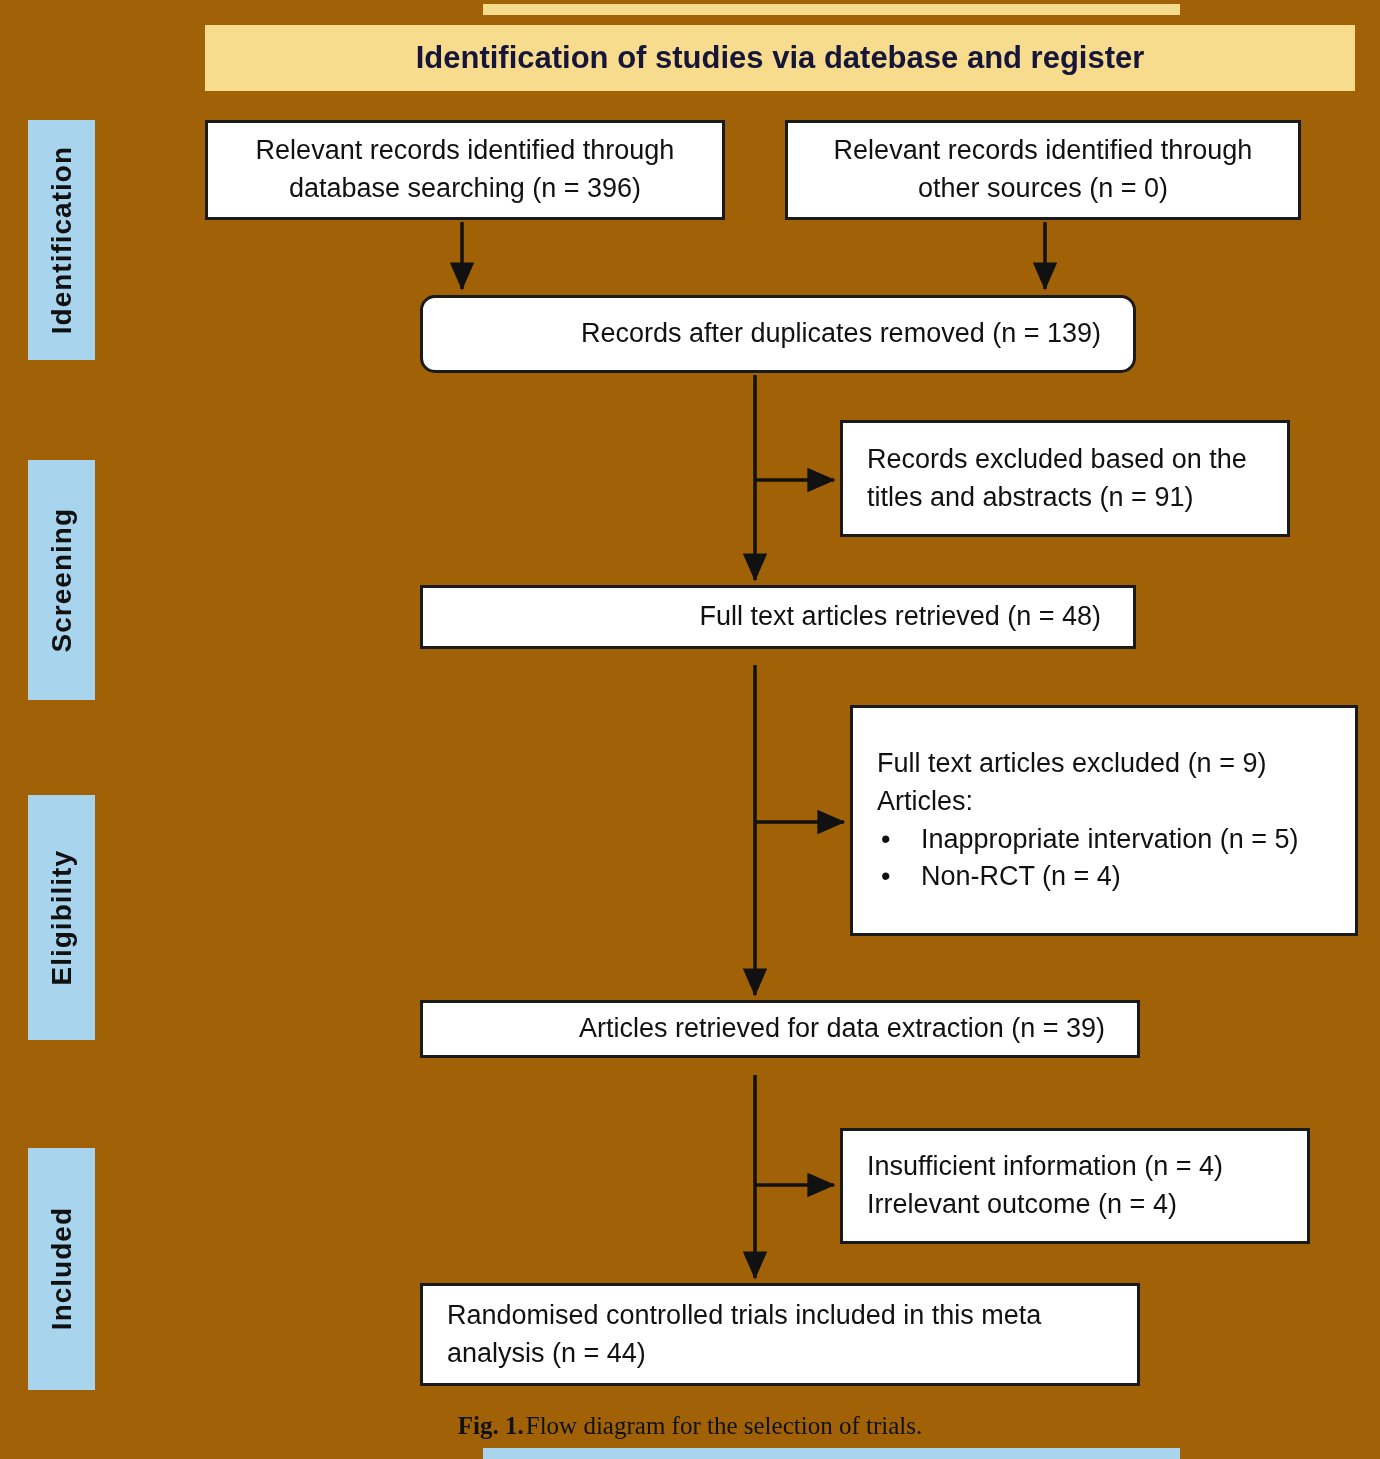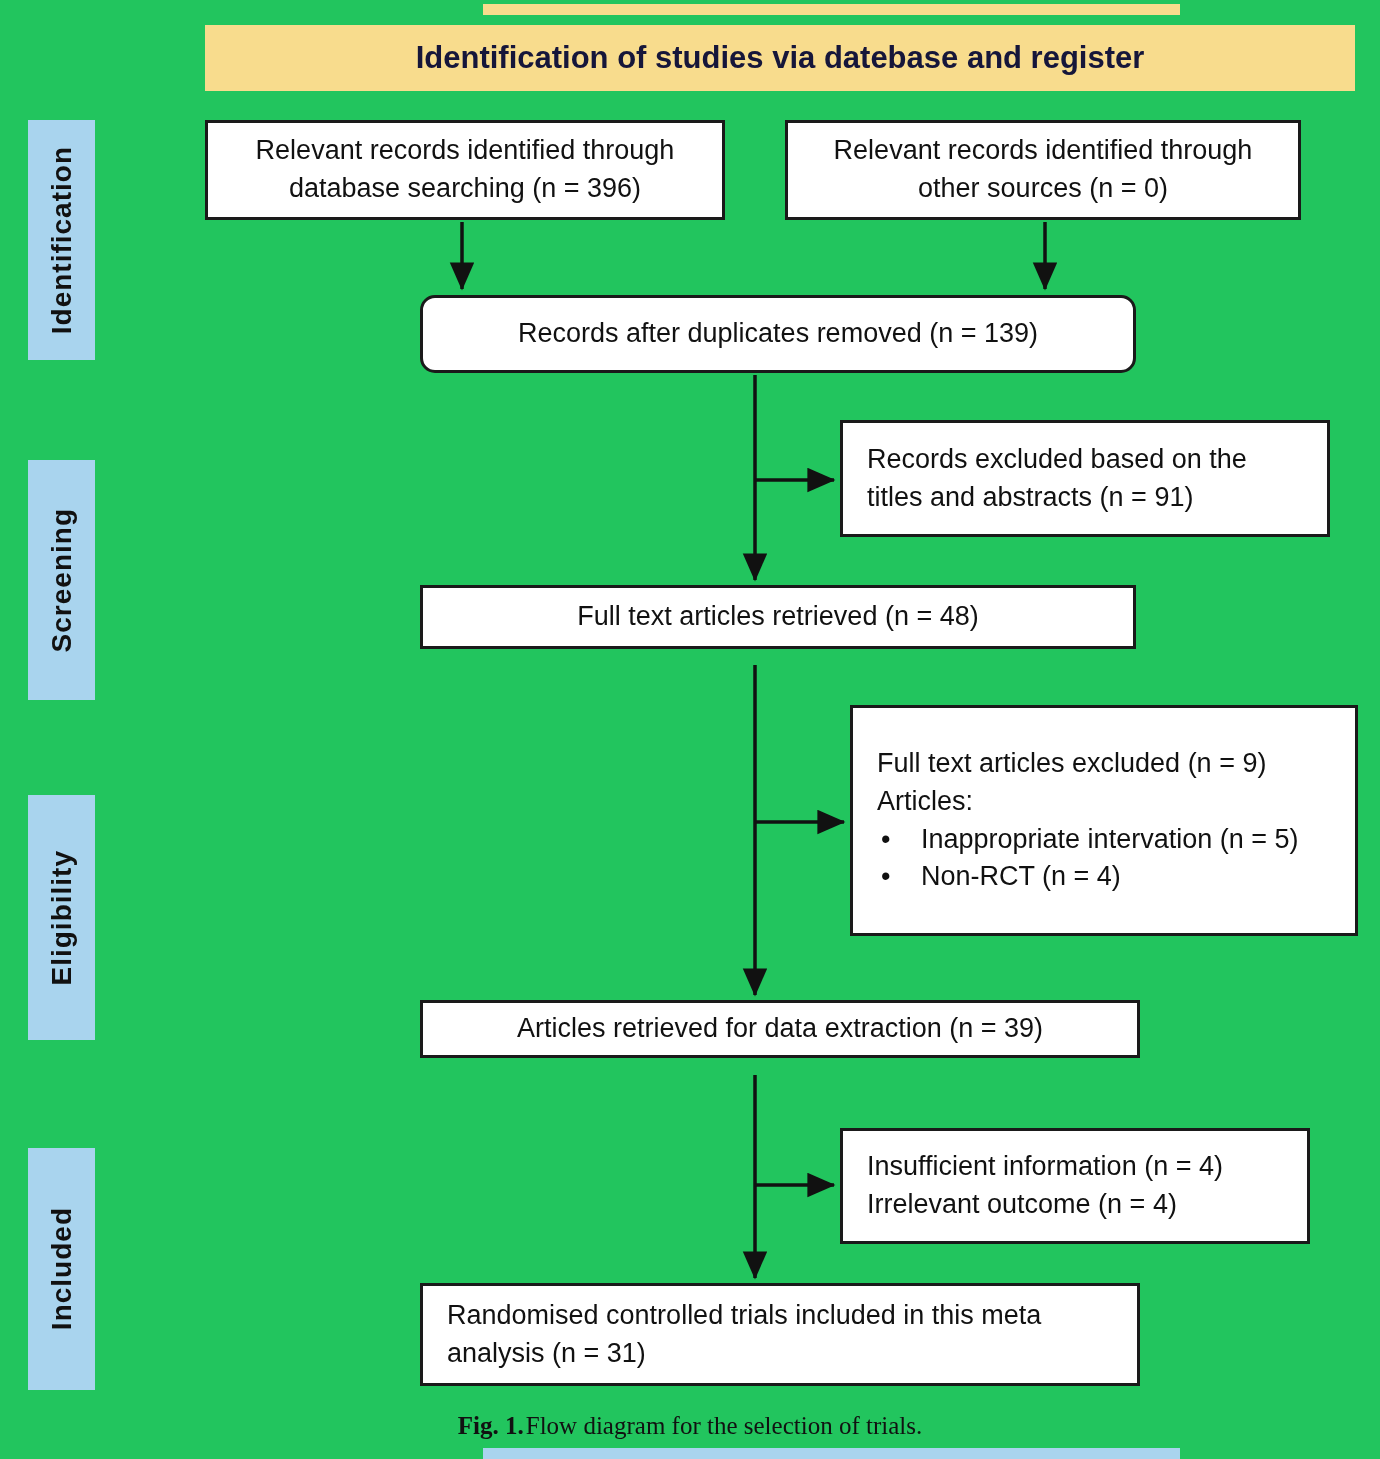--- a/index.html
+++ b/index.html
@@ -1,20 +1,20 @@
 <!DOCTYPE html>
 <html><head>
 <meta charset="utf-8">
 <style>
   html, body { margin: 0; padding: 0; background: #ffffff; }
   .canvas {
     position: relative;
     width: 1380px;
     height: 1459px;
-    background: #22c55e;
+    background: #a16207;
     font-family: "Liberation Sans", sans-serif;
     color: #121212;
     overflow: hidden;
   }
   .strip { position: absolute; }
   .banner {
     position: absolute;
     left: 205px; top: 25px;
     width: 1150px; height: 66px;
     background: #f8dc8d;
@@ -40,21 +40,21 @@
     position: absolute;
     background: #ffffff;
     border: 3px solid #1a1a1a;
     box-sizing: border-box;
     display: flex;
     align-items: center;
     font-size: 27px;
     line-height: 1.4;
     color: #111;
   }
-  .center-text { justify-content: center; text-align: center; padding: 6px 24px; }
+  .center-text { justify-content: flex-end; text-align: center; padding: 6px 32px; }
   .left-text { text-align: left; padding: 8px 18px 8px 24px; }
   .col {
     flex-direction: column;
     align-items: flex-start;
     justify-content: center;
   }
   .bullet-line { display: flex; }
   .bullet-line::before {
     content: "\2022";
     width: 40px;
@@ -106,21 +106,21 @@
   </div>
 
   <div class="box center-text" style="left:785px; top:120px; width:516px; height:100px;">
     <span>Relevant records identified through other sources (n = 0)</span>
   </div>
 
   <div class="box center-text" style="left:420px; top:295px; width:716px; height:78px;border-radius:15px;">
     <span>Records after duplicates removed (n = 139)</span>
   </div>
 
-  <div class="box left-text" style="left:840px; top:420px; width:490px; height:117px;">
+  <div class="box left-text" style="left:840px; top:420px; width:450px; height:117px;">
     <span>Records excluded based on the titles and abstracts (n = 91)</span>
   </div>
 
   <div class="box center-text" style="left:420px; top:585px; width:716px; height:64px;">
     <span>Full text articles retrieved (n = 48)</span>
   </div>
 
   <div class="box col left-text" style="left:850px; top:705px; width:508px; height:231px;">
     <div>Full text articles excluded (n = 9)</div>
     <div>Articles:</div>
@@ -135,21 +135,21 @@
   <div class="box center-text" style="left:420px; top:1000px; width:720px; height:58px;">
     <span>Articles retrieved for data extraction (n = 39)</span>
   </div>
 
   <div class="box col left-text" style="left:840px; top:1128px; width:470px; height:116px;">
     <div>Insufficient information (n = 4)</div>
     <div>Irrelevant outcome (n = 4)</div>
   </div>
 
   <div class="box left-text" style="left:420px; top:1283px; width:720px; height:103px;">
-    <span>Randomised controlled trials included in this meta analysis (n = 31)</span>
+    <span>Randomised controlled trials included in this meta analysis (n = 44)</span>
   </div>
 
   <svg class="arrows" viewBox="0 0 1380 1459">
     <defs>
       <marker id="ah" markerWidth="10" markerHeight="8" refX="7.6" refY="3.5" orient="auto">
         <polygon points="0 0, 8 3.5, 0 7" fill="#111111"></polygon>
       </marker>
     </defs>
     <line x1="462" y1="222" x2="462" y2="289" stroke="#111" stroke-width="3.5" marker-end="url(#ah)"></line>
     <line x1="1045" y1="222" x2="1045" y2="289" stroke="#111" stroke-width="3.5" marker-end="url(#ah)"></line>

